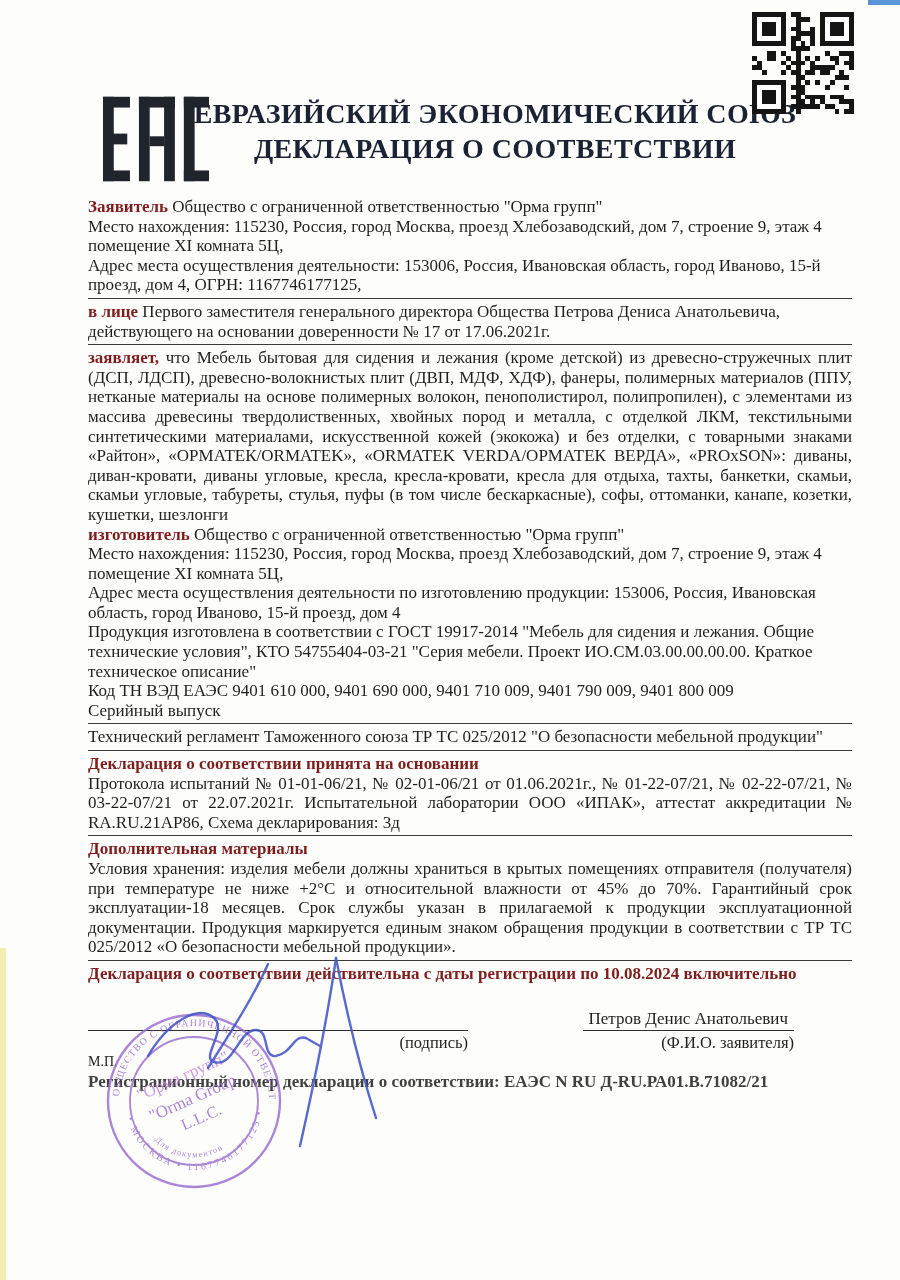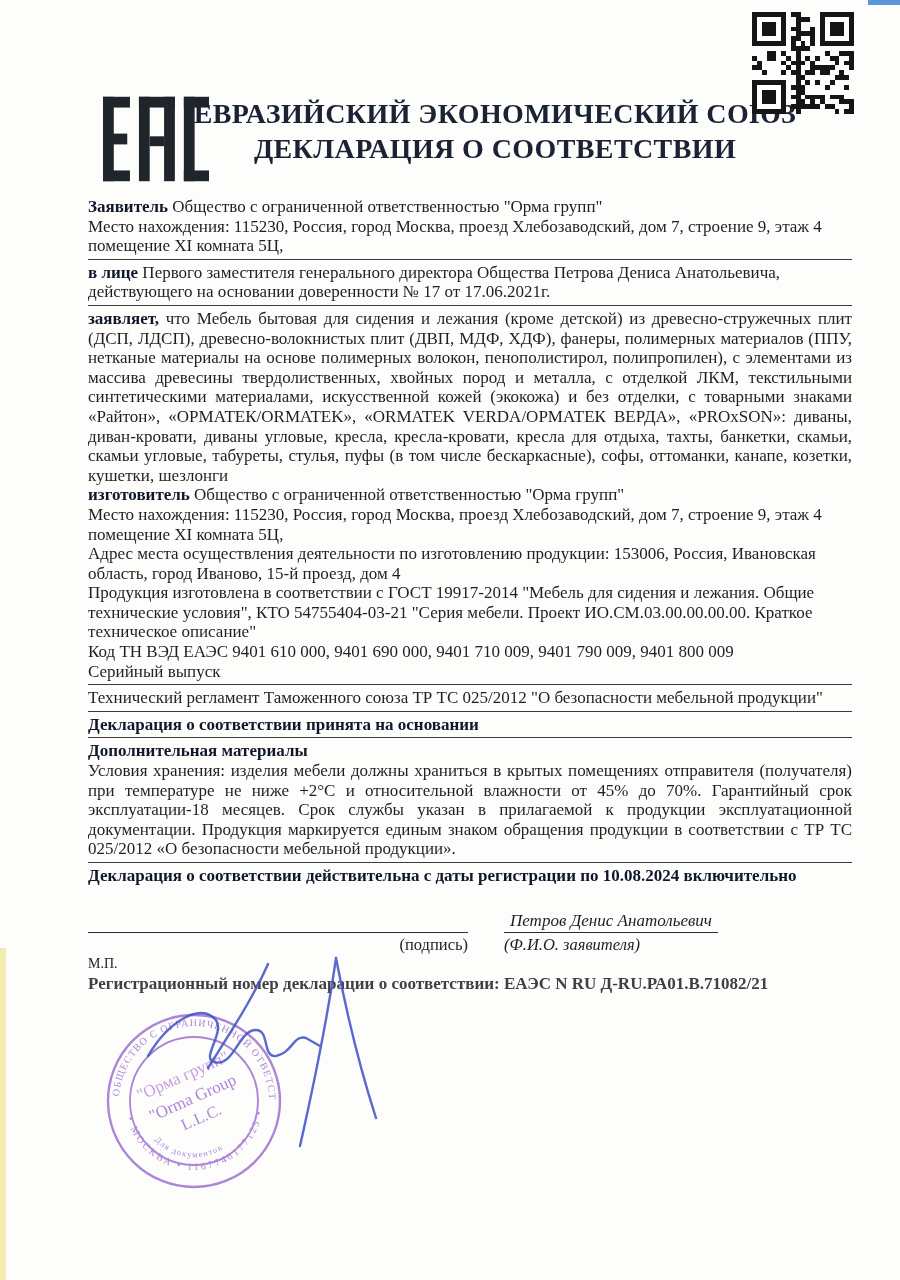--- a/index.html
+++ b/index.html
@@ -18,29 +18,29 @@
   }
   .qr{position:absolute;left:752px;top:12px;}
   .artifact-top{position:absolute;left:868px;top:0;width:32px;height:5px;background:#5a95d8;}
   .artifact-left{position:absolute;left:0;top:948px;width:6px;height:332px;background:#efe79e;opacity:.8;}
   
   .content{
     position:absolute;left:88px;top:197px;width:764px;
     font-size:17px;line-height:19.6px;
   }
   .content p{margin:0;}
-  b,.b{font-weight:bold;color:#0f172a;}
+  b,.b{font-weight:bold;color:#7f1d1d;}
   .just{text-align:justify;}
   hr.divider{border:none;border-top:1.5px solid #3a3a3a;margin:3px 0;height:0;}
   
   .sig-row{display:flex;align-items:flex-end;justify-content:space-between;margin-top:10px;}
   .sig-left{width:380px;text-align:right;}
   .sig-line{height:36px;border-bottom:1.6px solid #2e2e2e;}
   .sig-caption{font-size:16.5px;padding-top:2px;}
-  .sig-right{width:290px;margin-right:58px;text-align:left;font-style:italic;}
+  .sig-right{width:290px;margin-right:58px;text-align:right;}
   .sig-name{display:inline-block;border-bottom:1.2px solid #2e2e2e;padding:0 6px 1px;}
   .mp{margin-top:20px;margin-left:178px;font-size:14px;}
   .reg-line{margin-top:26px;font-weight:bold;color:#404040;}
   .reg-line + .reg-line{margin-top:19px;}
   
   .overlay{position:absolute;left:0;top:0;pointer-events:none;}
   .stamp-svg text{font-family:"Liberation Serif","DejaVu Serif",serif;}
 </style>
 </head>
 <body>
@@ -196,20 +196,21 @@
       <rect x="5" y="75" width="25" height="25" fill="#fff"></rect>
       <rect x="10" y="80" width="15" height="15" fill="#151515"></rect>
     </svg>
 
   <div class="content">
 
     <section>
       <p><b>Заявитель</b>
         <span>Общество с ограниченной ответственностью "Орма групп"</span></p>
       <p>Место нахождения: 115230, Россия, город Москва, проезд Хлебозаводский, дом 7, строение 9, этаж 4 помещение XI комната 5Ц,</p>
+      <p>Адрес места осуществления деятельности: 153006, Россия, Ивановская область, город Иваново, 15-й проезд, дом 4, ОГРН: 1167746177125,</p>
     </section>
 
     <hr class="divider">
 
     <section>
       <p><b>в лице</b>
         <span>Первого заместителя генерального директора Общества Петрова Дениса Анатольевича, действующего на основании доверенности № 17 от 17.06.2021г.</span></p>
     </section>
 
     <hr class="divider">
@@ -232,20 +233,21 @@
     <hr class="divider">
 
     <section>
       <p>Технический регламент Таможенного союза ТР ТС 025/2012 "О безопасности мебельной продукции"</p>
     </section>
 
     <hr class="divider">
 
     <section>
       <p><b>Декларация о соответствии принята на основании</b></p>
+      <p class="just">Протокола испытаний № 01-01-06/21, № 02-01-06/21 от 01.06.2021г., № 01-22-07/21, № 02-22-07/21, № 03-22-07/21 от 22.07.2021г. Испытательной лаборатории ООО «ИПАК», аттестат аккредитации № RA.RU.21АР86, Схема декларирования: 3д</p>
     </section>
 
     <hr class="divider">
 
     <section>
       <p><b>Дополнительная материалы</b></p>
       <p class="just">Условия хранения: изделия мебели должны храниться в крытых помещениях отправителя (получателя) при температуре не ниже +2°С и относительной влажности от 45% до 70%. Гарантийный срок эксплуатации-18 месяцев. Срок службы указан в прилагаемой к продукции эксплуатационной документации. Продукция маркируется единым знаком обращения продукции в соответствии с ТР ТС 025/2012 «О безопасности мебельной продукции».</p>
     </section>
 
     <hr class="divider">

